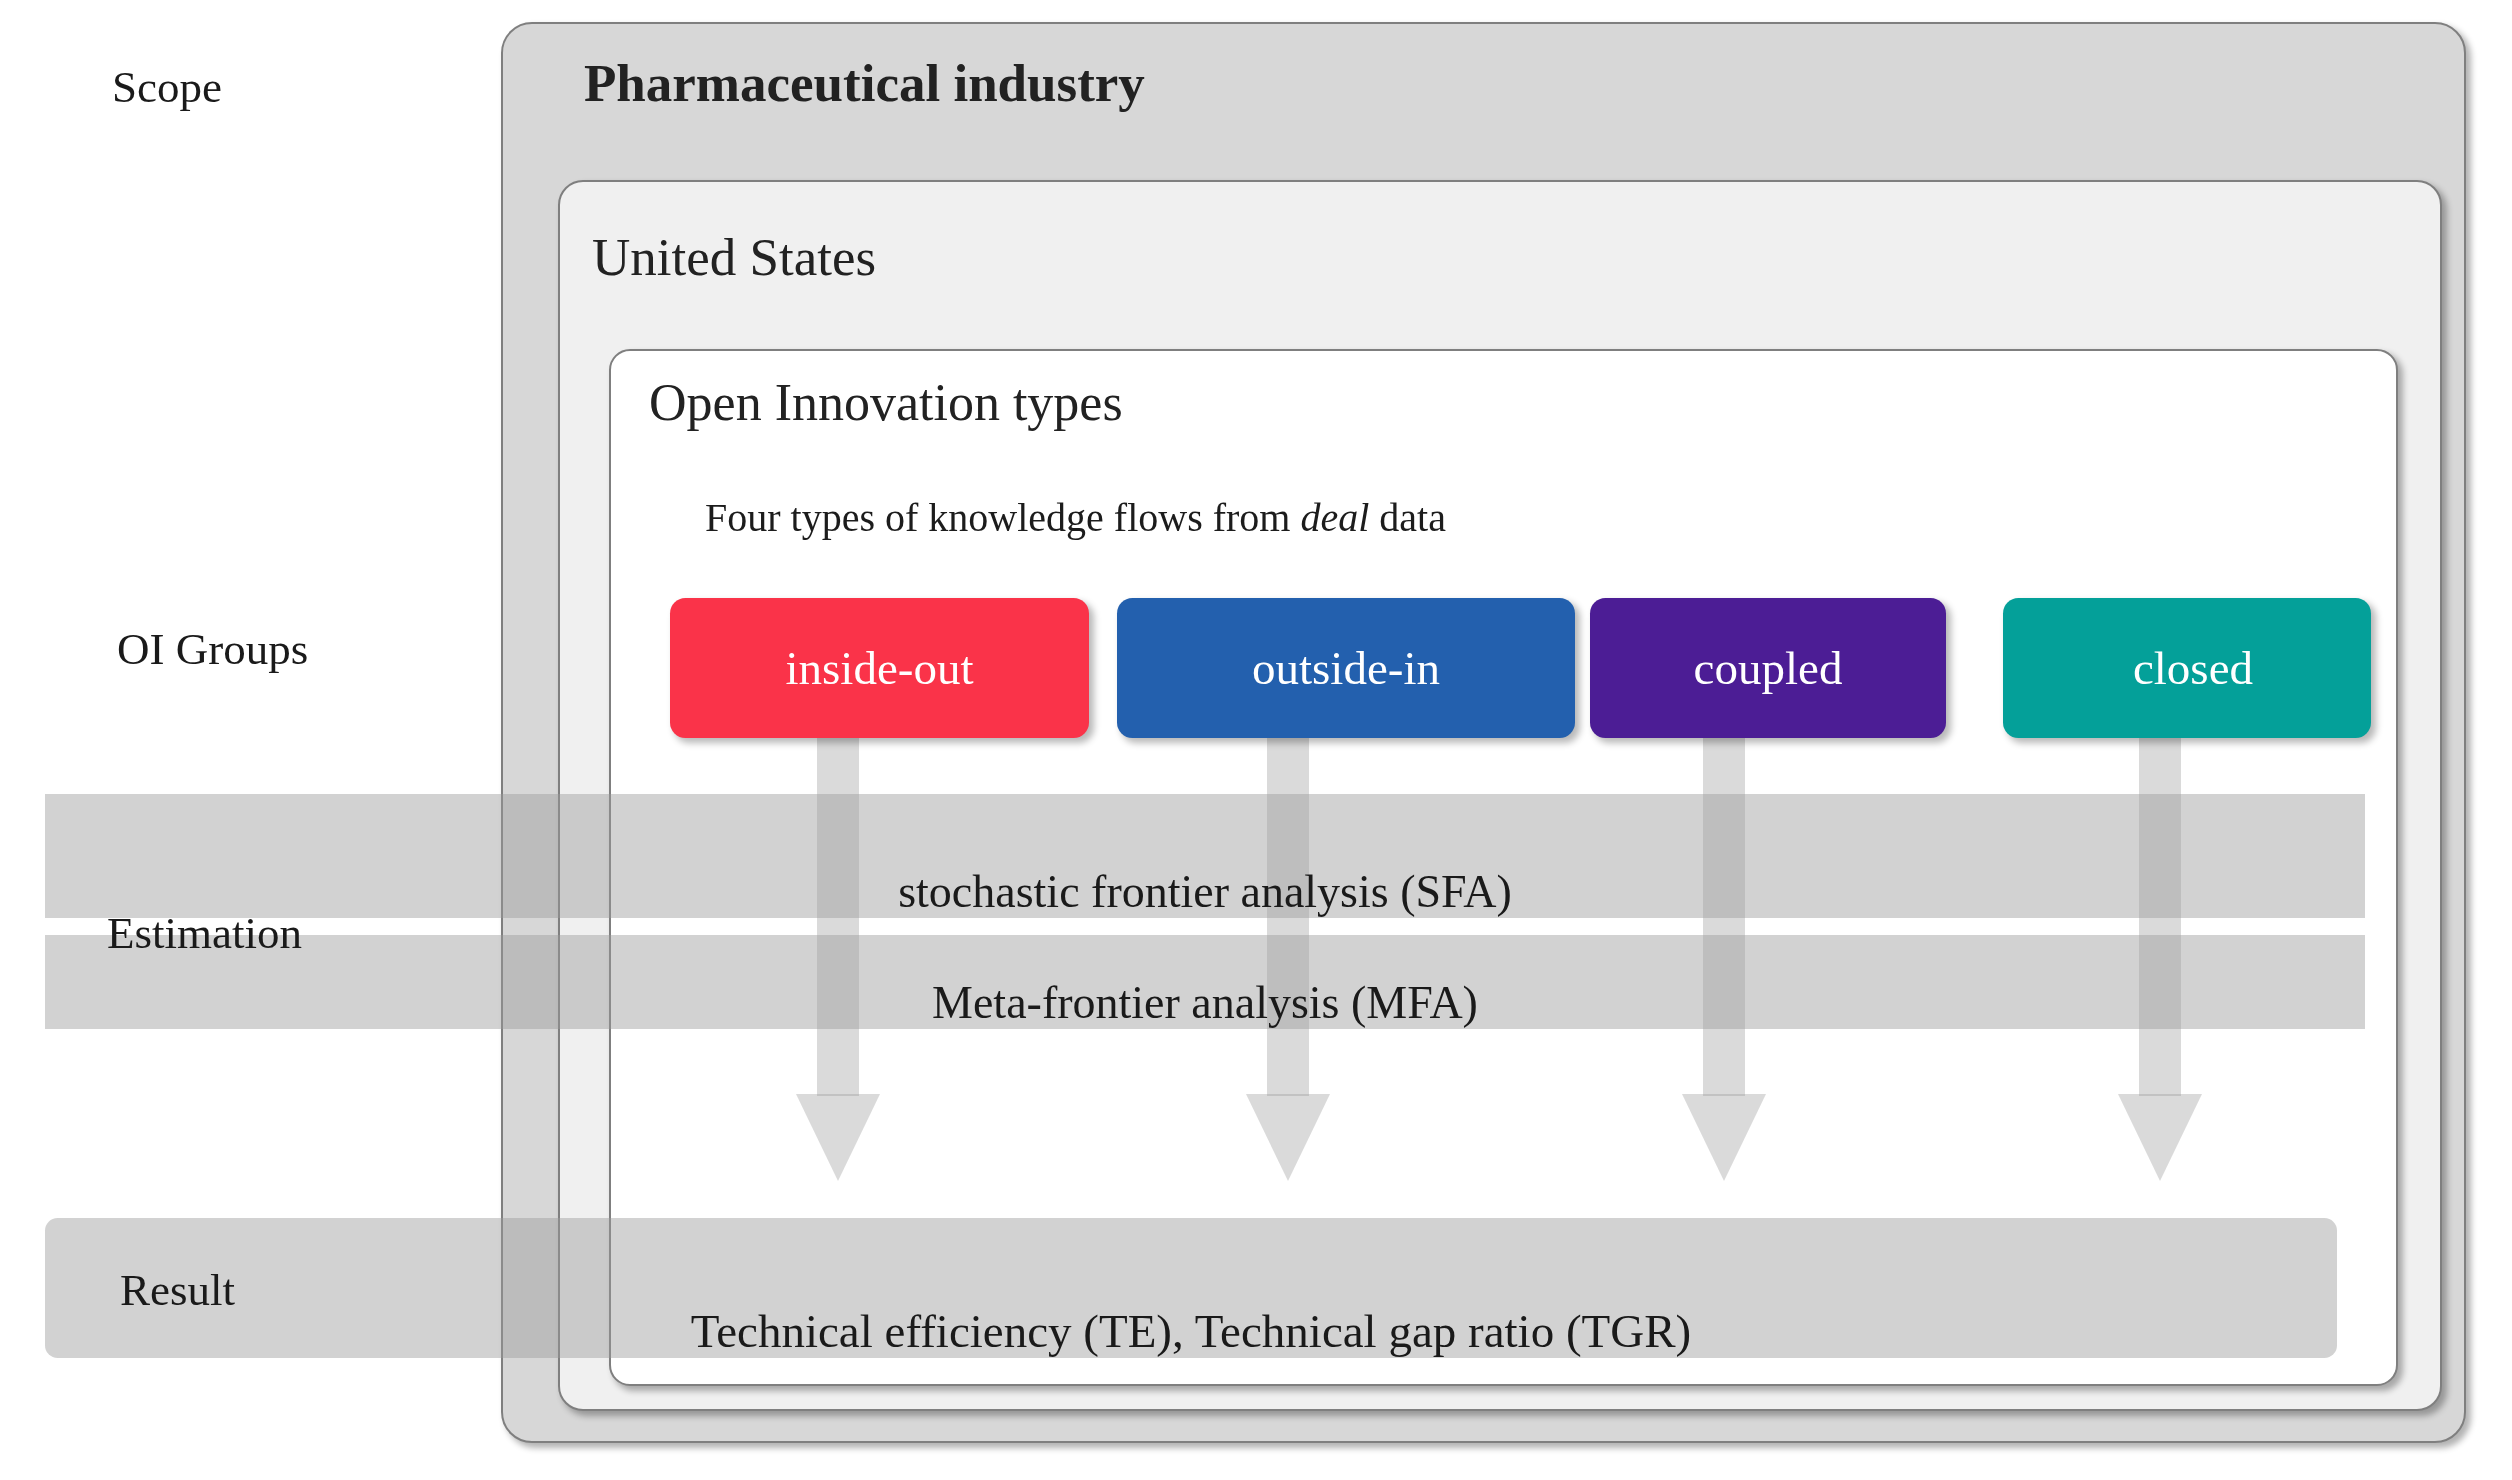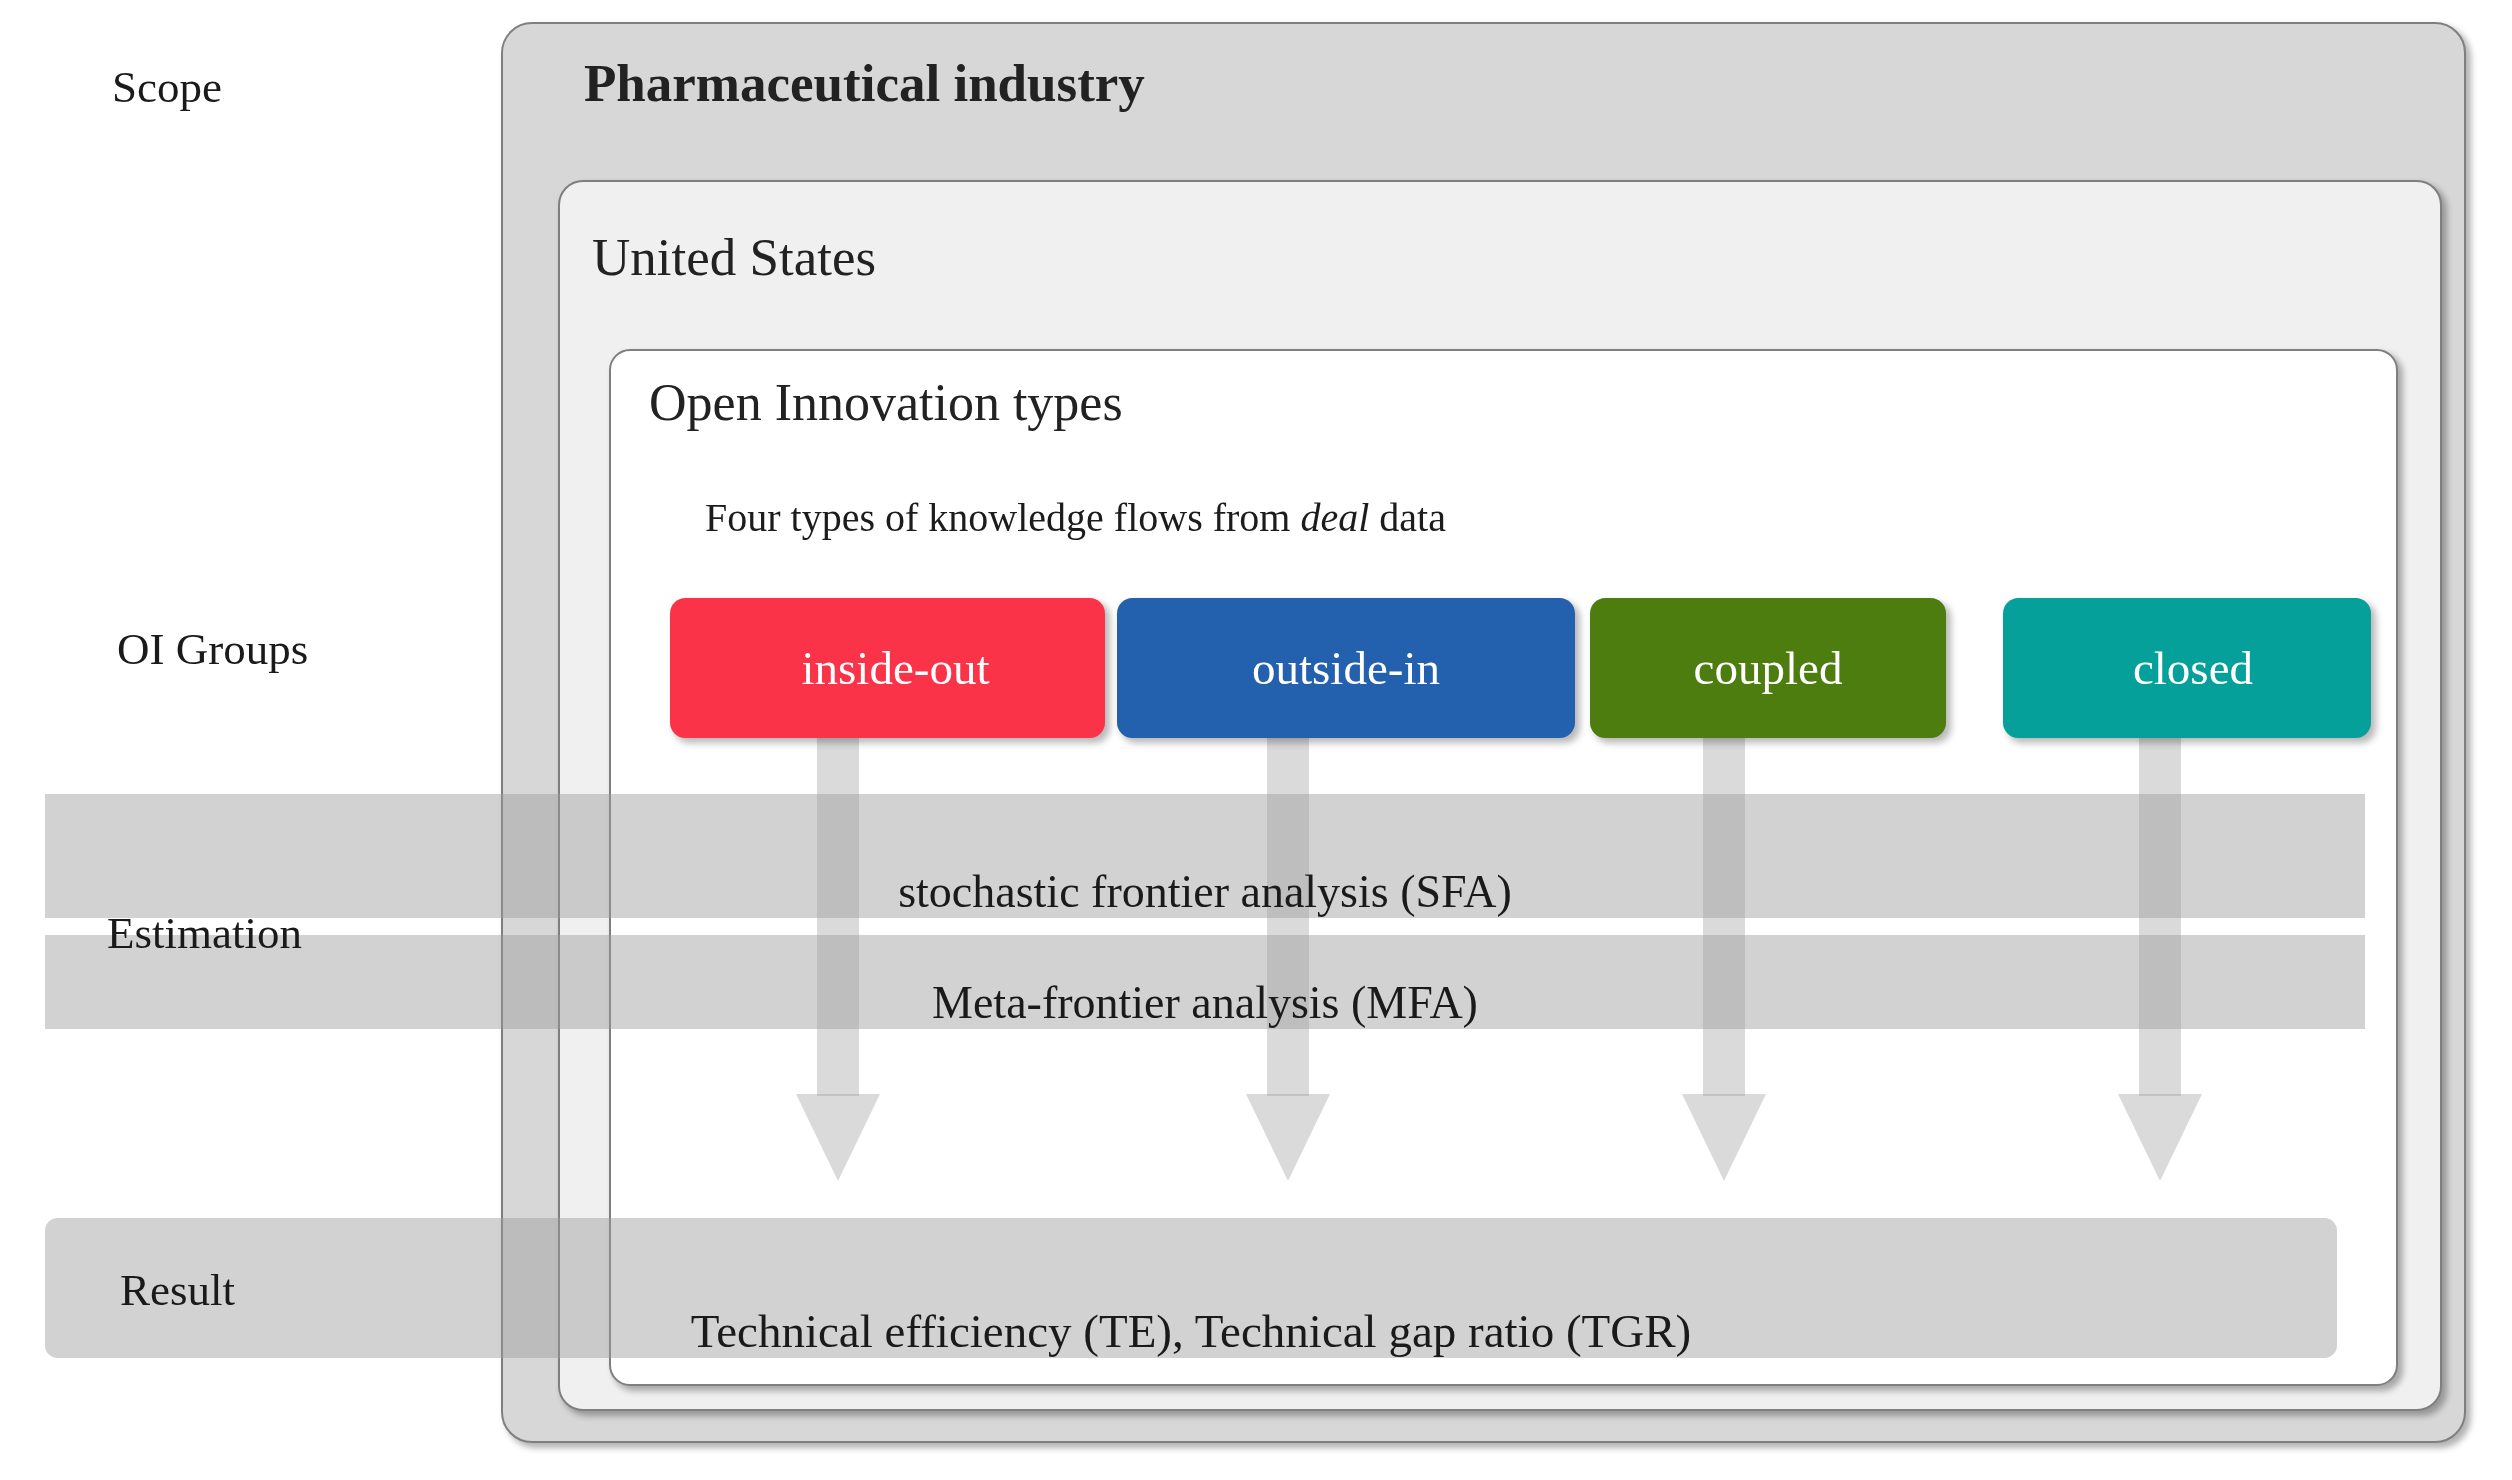--- a/index.html
+++ b/index.html
@@ -207,27 +207,27 @@
         <div class="shaft"></div>
         <div class="head"></div>
       </div>
       <div class="arrow" style="left: 2118px;">
         <div class="shaft"></div>
         <div class="head"></div>
       </div>
     </div>
 
   <div id="oi-boxes">
-      <div class="oi-box" style="left: 670px; width: 419px; background: rgb(250, 51, 73); padding-left: 16px;">
+      <div class="oi-box" style="left: 670px; width: 419px; background: rgb(250, 51, 73);">
         <span>inside-out</span>
       </div>
       <div class="oi-box" style="left: 1117px; width: 458px; background: rgb(35, 96, 174);">
         <span>outside-in</span>
       </div>
-      <div class="oi-box" style="left: 1590px; width: 356px; background: #4d7c0f;">
+      <div class="oi-box" style="left: 1590px; width: 356px; background: #4c1d95;">
         <span>coupled</span>
       </div>
       <div class="oi-box" style="left: 2003px; width: 356px; background: rgb(4, 160, 153); padding-left: 12px;">
         <span>closed</span>
       </div>
     </div>
 
   <div class="band band-sfa">
     <span>stochastic frontier analysis (SFA)</span>
   </div>

